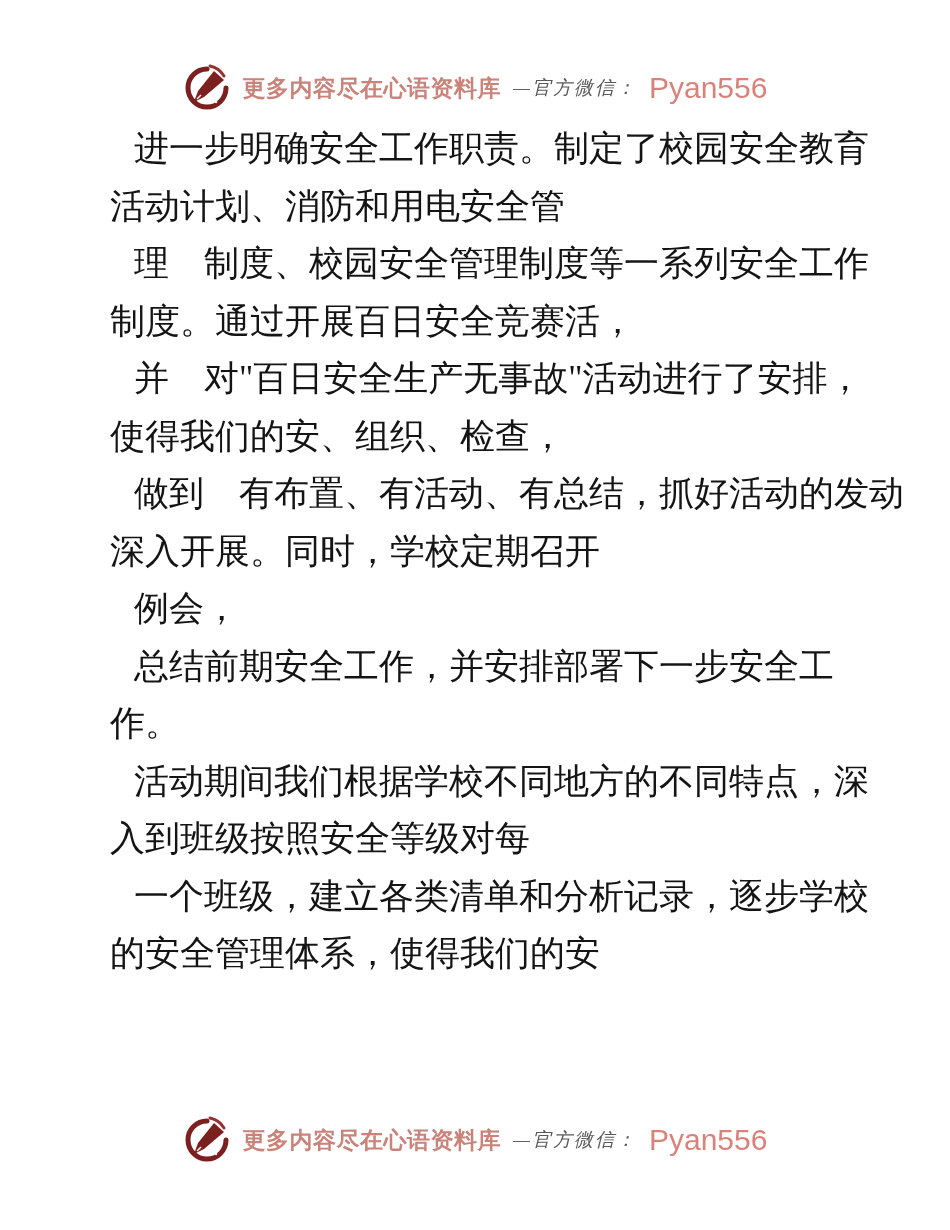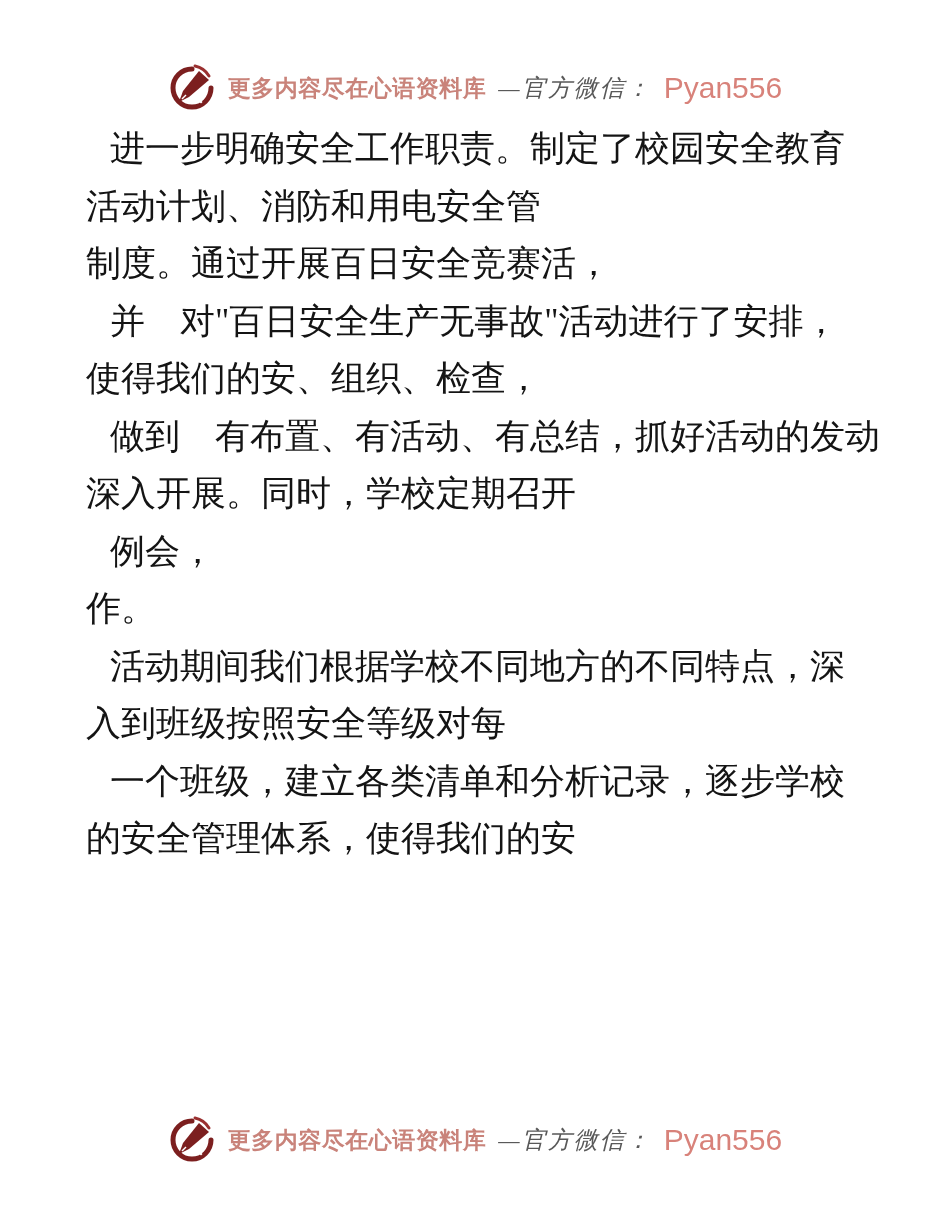--- a/index.html
+++ b/index.html
@@ -21,33 +21,33 @@
   .logo { width: 48px; height: 48px; flex: 0 0 auto; display: inline-block; }
   .brand-text {
     color: var(--brand-color, #c9837a);
     font-size: 23px;
     letter-spacing: 0.5px;
     font-weight: bold;
     font-family: "Liberation Serif", serif;
   }
   .wechat-label {
     color: var(--label-color, #595959);
-    font-size: 24px;
+    font-size: 19px;
     font-style: italic;
     letter-spacing: 2px;
     font-family: "Liberation Serif", serif;
   }
   .wechat-id {
     color: var(--id-color, #d8827a);
     font-size: 30px;
     font-family: "Liberation Sans", sans-serif;
   }
   .content {
     position: absolute;
-    top: 120px; left: 86px;
+    top: 120px; left: 110px;
     width: 775px;
   }
   .line {
     font-size: 35px;
     line-height: 57.5px;
     color: var(--text-color, #141414);
     white-space: nowrap;
     letter-spacing: 0px;
   }
   .line.indent { text-indent: 24px; }
@@ -69,26 +69,28 @@
       </svg>
     </span>
     <span class="brand-text">更多内容尽在心语资料库</span>
     <span class="wechat-label">—官方微信：</span>
     <span class="wechat-id">Pyan556</span>
   </div>
 
   <div class="content" id="content">
       <div class="line indent">进一步明确安全工作职责。制定了校园安全教育</div>
       <div class="line">活动计划、消防和用电安全管</div>
+      <div class="line indent">理　制度、校园安全管理制度等一系列安全工作</div>
       <div class="line">制度。通过开展百日安全竞赛活，</div>
       <div class="line indent">并　对"百日安全生产无事故"活动进行了安排，</div>
       <div class="line">使得我们的安、组织、检查，</div>
       <div class="line indent">做到　有布置、有活动、有总结，抓好活动的发动</div>
       <div class="line">深入开展。同时，学校定期召开</div>
       <div class="line indent">例会，</div>
+      <div class="line indent">总结前期安全工作，并安排部署下一步安全工</div>
       <div class="line">作。</div>
       <div class="line indent">活动期间我们根据学校不同地方的不同特点，深</div>
       <div class="line">入到班级按照安全等级对每</div>
       <div class="line indent">一个班级，建立各类清单和分析记录，逐步学校</div>
       <div class="line">的安全管理体系，使得我们的安</div>
     </div>
 
   <div class="banner banner-footer">
     <span class="logo">
       <svg viewBox="0 0 48 48" width="48" height="48" aria-hidden="true">

